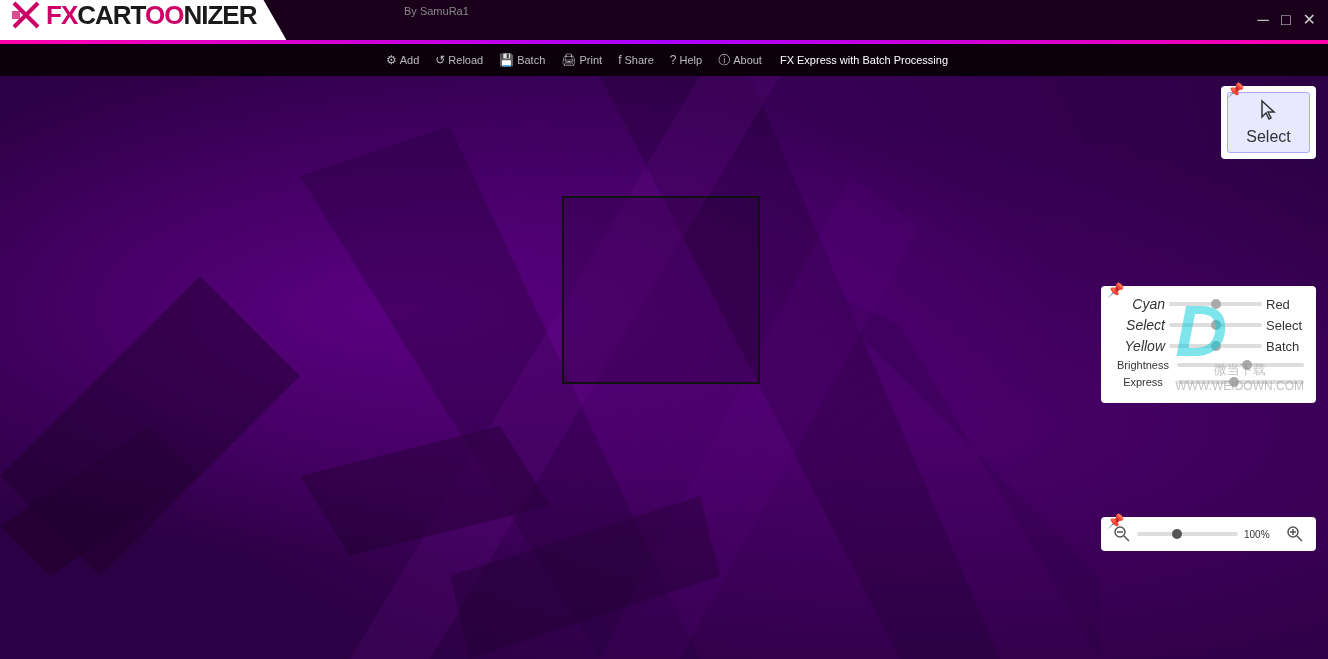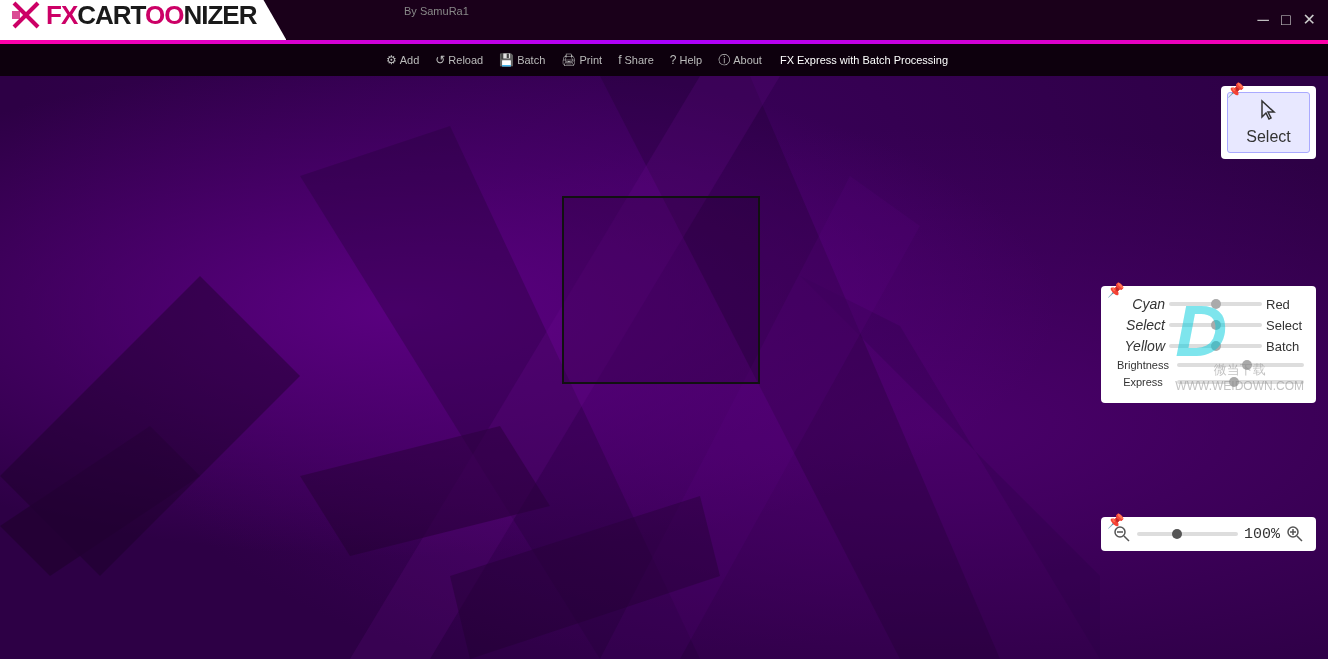--- a/index.html
+++ b/index.html
@@ -388,25 +388,24 @@
       width: 10px;
       height: 10px;
       background: #555;
       border-radius: 50%;
       top: -3px;
       left: 40%;
       transform: translateX(-50%);
     }
 
     #zoom-percent {
-      font-size: 15px;
+      font-size: 10px;
       color: #333;
       width: 36px;
       text-align: left;
-      font-family: Liberation Mono, monospace;
     }
 
     
     #fx-logo-icon {
       display: flex;
       align-items: center;
       margin-right: 4px;
     }
 
     

